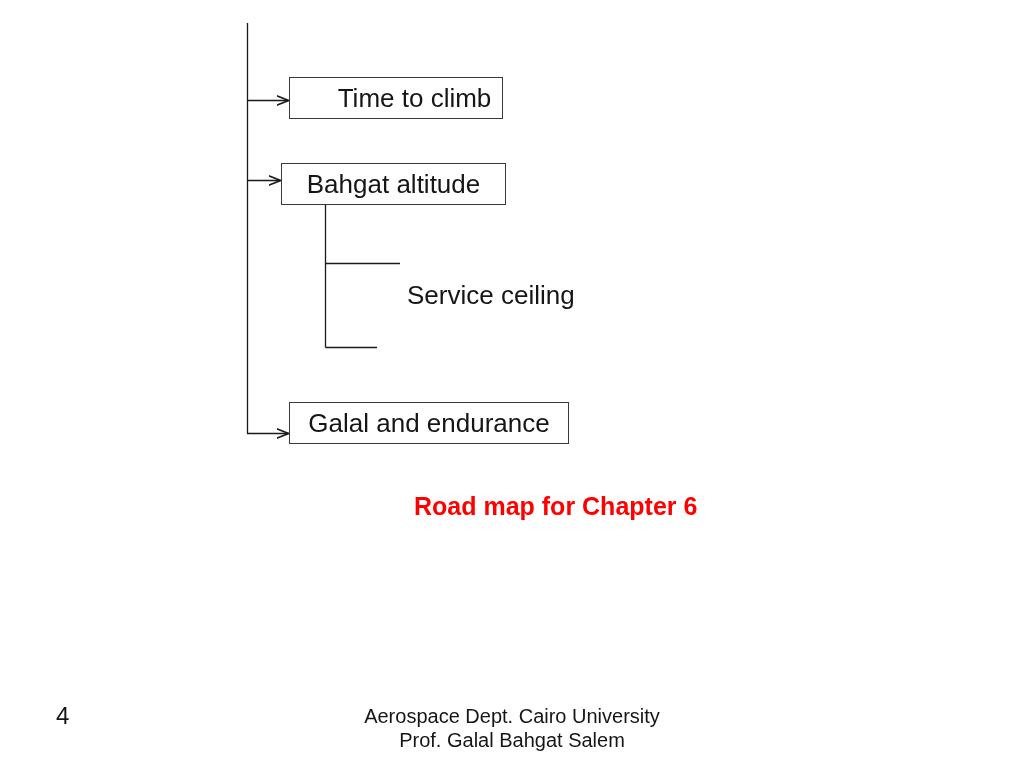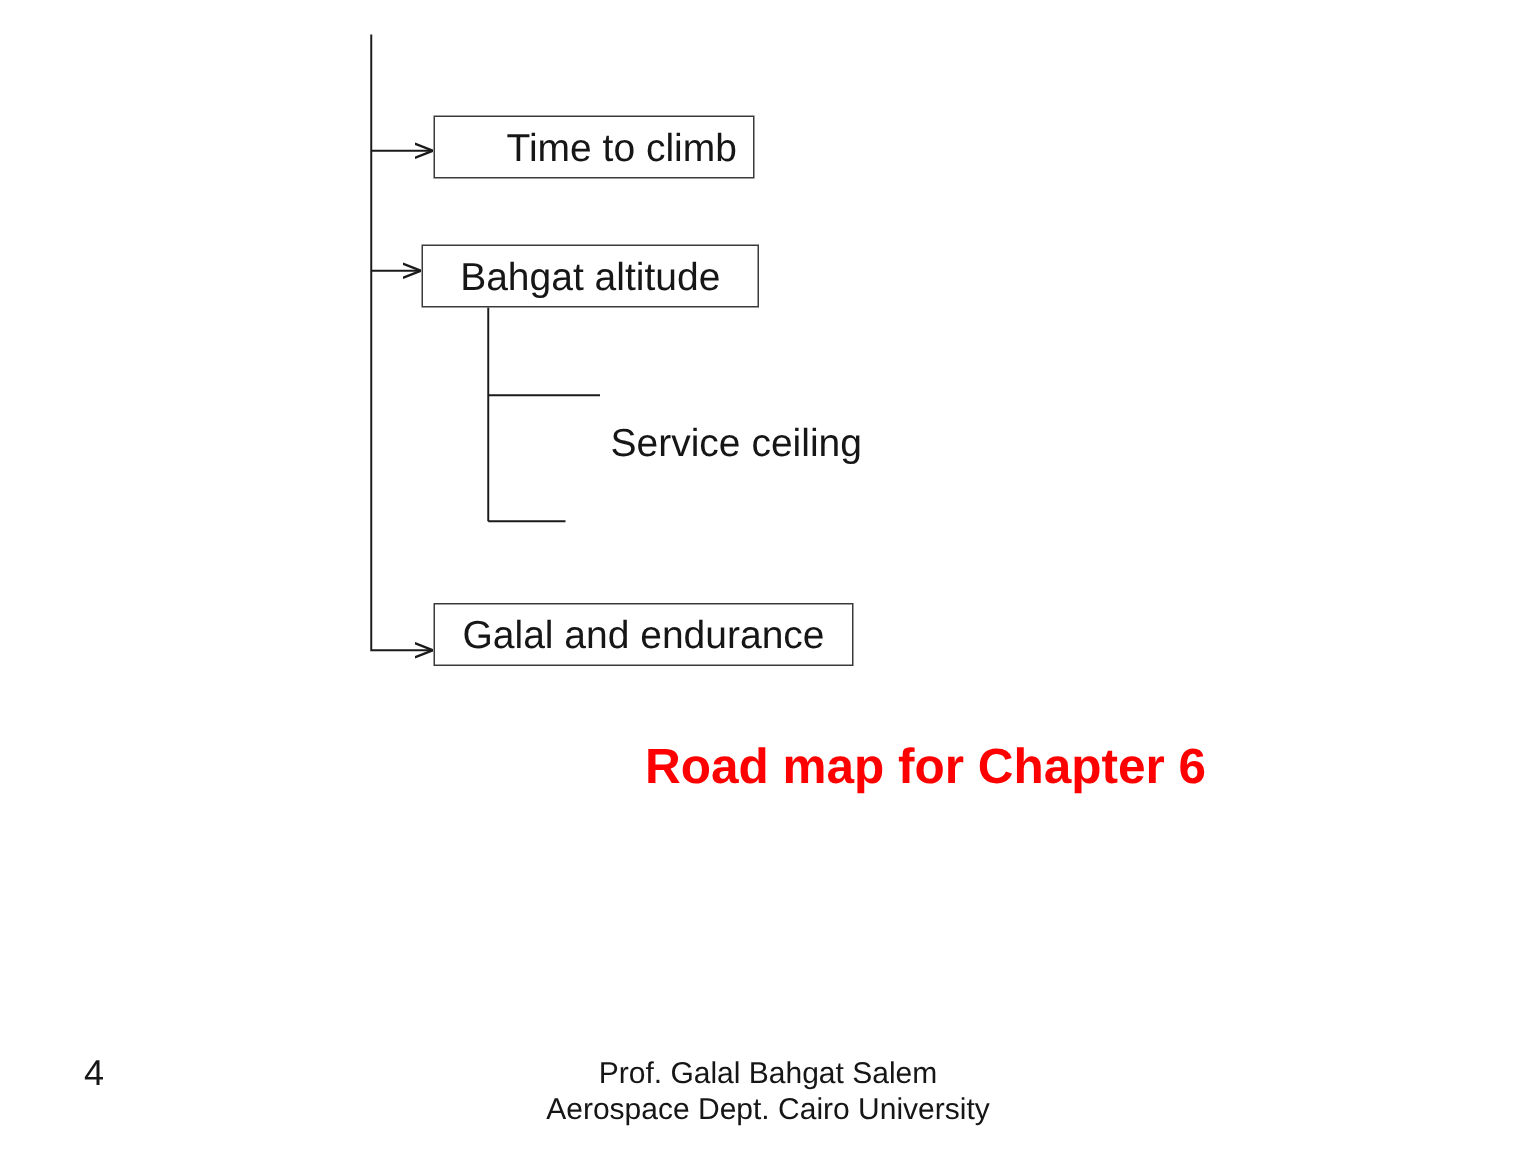--- a/index.html
+++ b/index.html
@@ -13,21 +13,21 @@
     position:absolute;display:flex;align-items:center;justify-content:center;
     border:1px solid #3a3a3a;background:#ffffff;font-size:26px;white-space:nowrap;
   }
   .box-time{left:289px;top:77px;width:175px;height:40px;padding-left:37px;}
   .box-max{left:281px;top:163px;width:223px;height:40px;}
   .box-range{left:289px;top:402px;width:278px;height:40px;}
   .leaf{position:absolute;font-size:26px;line-height:30px;white-space:nowrap;}
   .leaf-service{left:407px;top:248px;margin-top:32px;}
   .leaf-absolute{left:407px;top:332px;}
   .caption{
-    position:absolute;left:430px;top:492px;font-size:33px;font-weight:bold;
+    position:absolute;left:414px;top:492px;font-size:25px;font-weight:bold;
     color:#ff0000;white-space:nowrap;
   }
   .page-number{position:absolute;left:56px;top:702px;font-size:24px;}
   .footer{
     position:absolute;left:0;top:704px;width:1024px;text-align:center;
     font-size:20px;line-height:24px;
   }
 </style>
 </head>
 <body>
@@ -65,17 +65,17 @@
 
   <div class="node box-range">
     <span>Galal and endurance</span>
   </div>
 
   <div class="caption">Road map for Chapter 6</div>
 
   <div class="page-number">4</div>
 
   <div class="footer">
+    <div>Aerospace Dept. Cairo University</div>
     <div>Prof. Galal Bahgat Salem</div>
-    <div>Aerospace Dept. Cairo University</div>
   </div>
 
 </div>
 
 </body></html>

